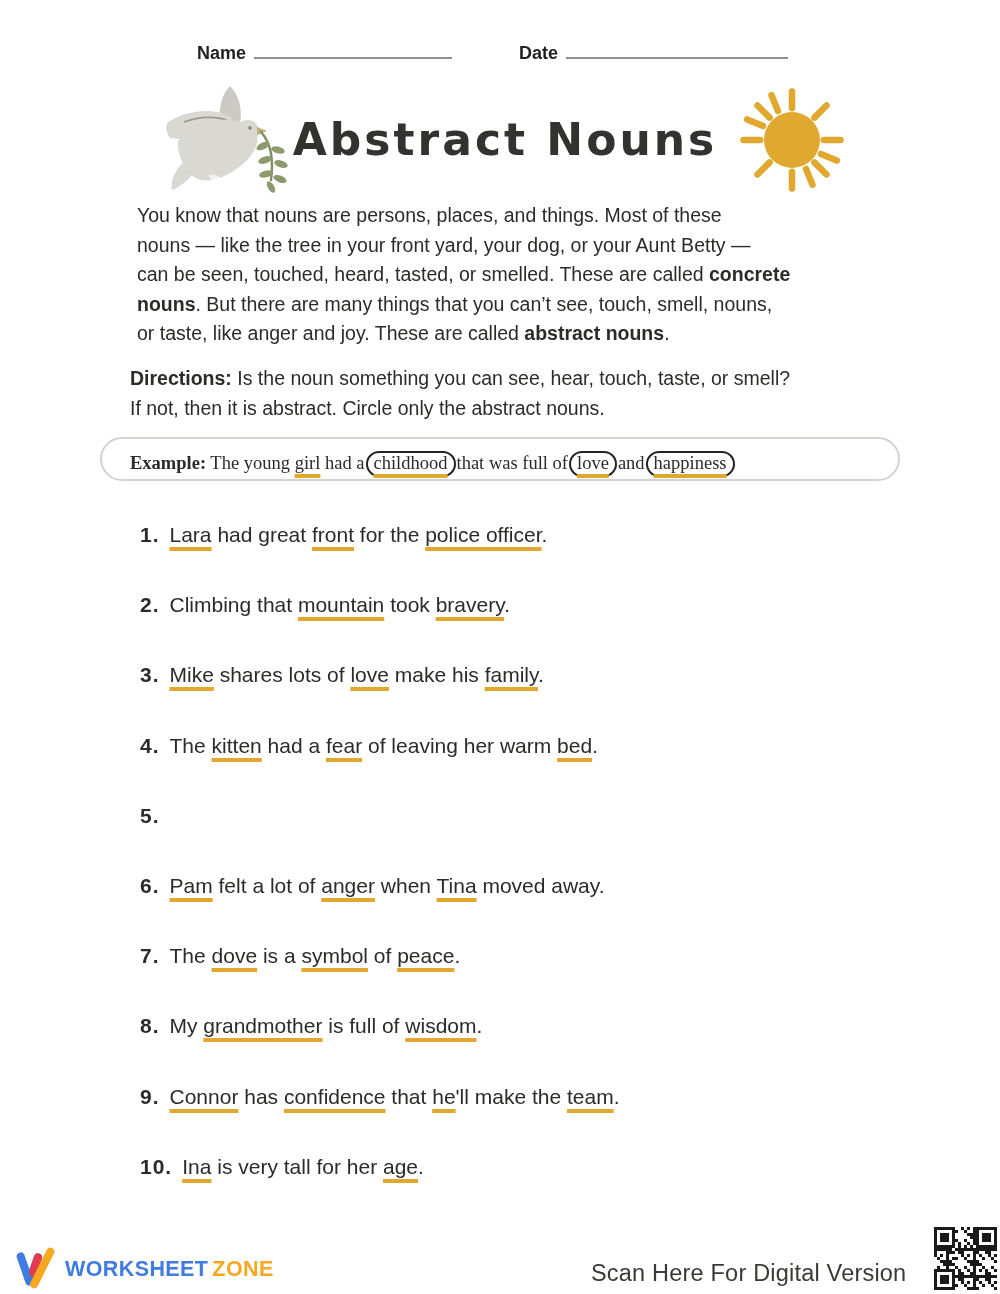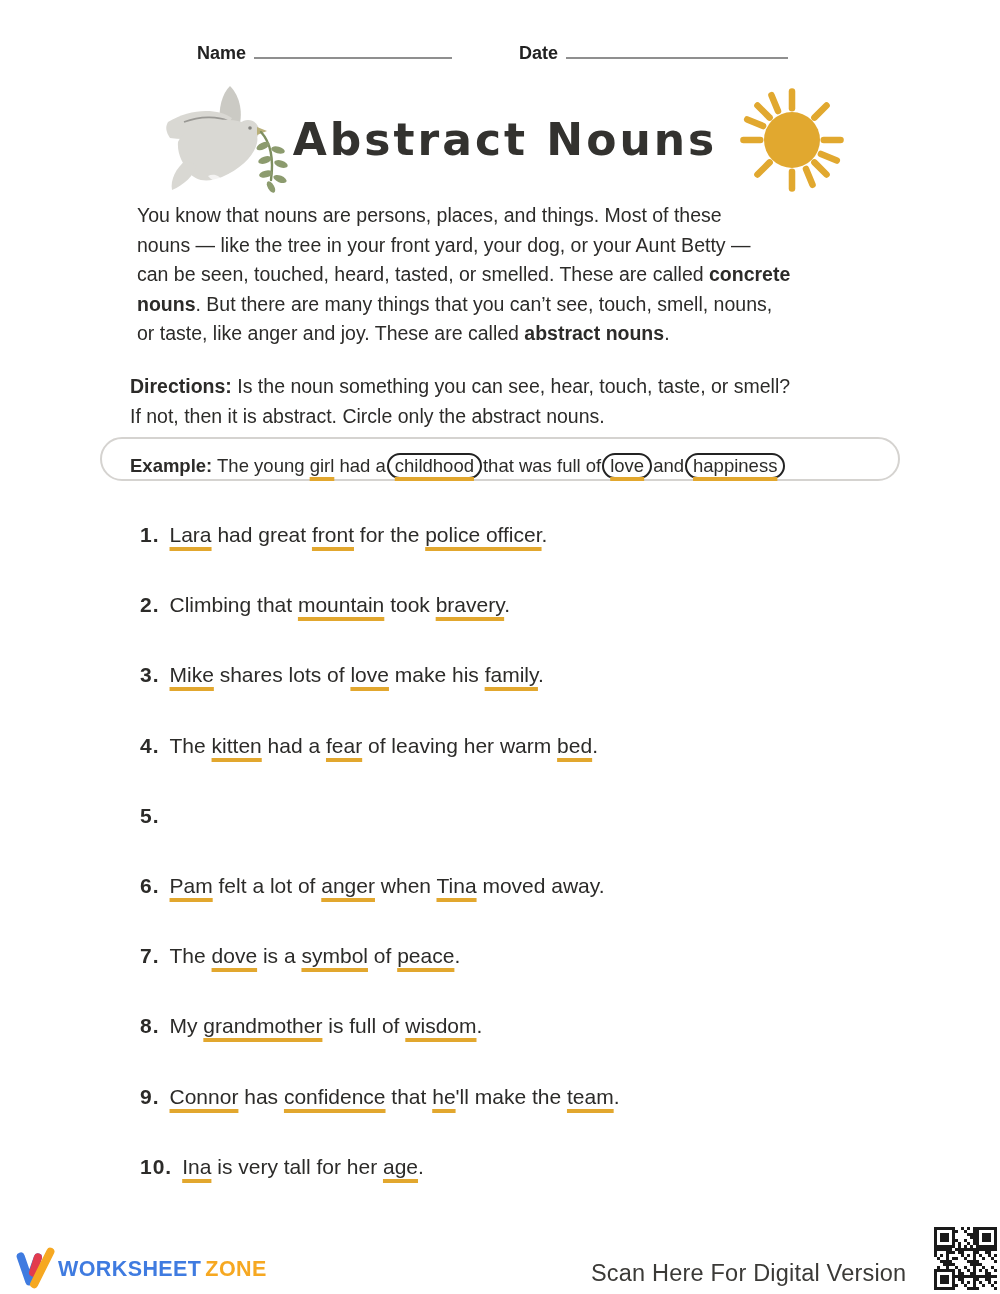--- a/index.html
+++ b/index.html
@@ -47,41 +47,41 @@
     position:absolute;left:255px;top:114px;width:500px;
     text-align:center;
     font-family:"DejaVu Sans", sans-serif;
     font-weight:800;font-size:44px;letter-spacing:3px;
     color:#33322f;
   }
   #sun{position:absolute;left:736px;top:84px;width:112px;height:112px;}
 
   
   #intro{position:absolute;left:137px;top:201px;font-size:19.5px;line-height:29.6px;}
-  #directions{position:absolute;left:130px;top:371px;font-size:19.5px;line-height:30px;}
+  #directions{position:absolute;left:130px;top:363px;font-size:19.5px;line-height:30px;}
 
   
   #example-box{
     position:absolute;left:100px;top:437px;width:800px;height:44px;
     border:2.5px solid var(--box-border,#d5d3d0);
     border-radius:24px;
     box-sizing:border-box;
-    display:flex;align-items:flex-end;
+    display:flex;align-items:flex-start;
     padding:12px 10px 0 28px;
-    font-size:18.5px;white-space:nowrap;
+    font-size:18.5px;white-space:nowrap;font-family:Liberation Serif, serif;
   }
 
   
   #questions{position:absolute;left:140px;top:520px;}
   .qrow{display:flex;align-items:baseline;line-height:30px;margin-bottom:40.2px;font-size:21px;white-space:nowrap;}
   .qnum{font-weight:800;margin-right:10px;letter-spacing:1px;}
   .qtext{white-space:nowrap;}
 
   
-  #footer-logo{position:absolute;left:14px;top:1243px;display:flex;align-items:center;}
+  #footer-logo{position:absolute;left:14px;top:1243px;display:flex;align-items:center;gap:7px;}
   #footer-logo .brand{font-size:21.5px;font-weight:800;letter-spacing:.4px;}
   .brand-blue{color:var(--logo-blue,#3F7BE0);}
   .brand-yellow{color:var(--logo-yellow,#F6A821);margin-left:4px;}
   #scan-text{
     position:absolute;left:591px;top:1260px;
     font-size:23.5px;color:#3b3a37;letter-spacing:.2px;
   }
   #qr{position:absolute;left:934px;top:1227px;width:63px;height:63px;}
   #qr svg{shape-rendering:crispEdges;}
 </style>

